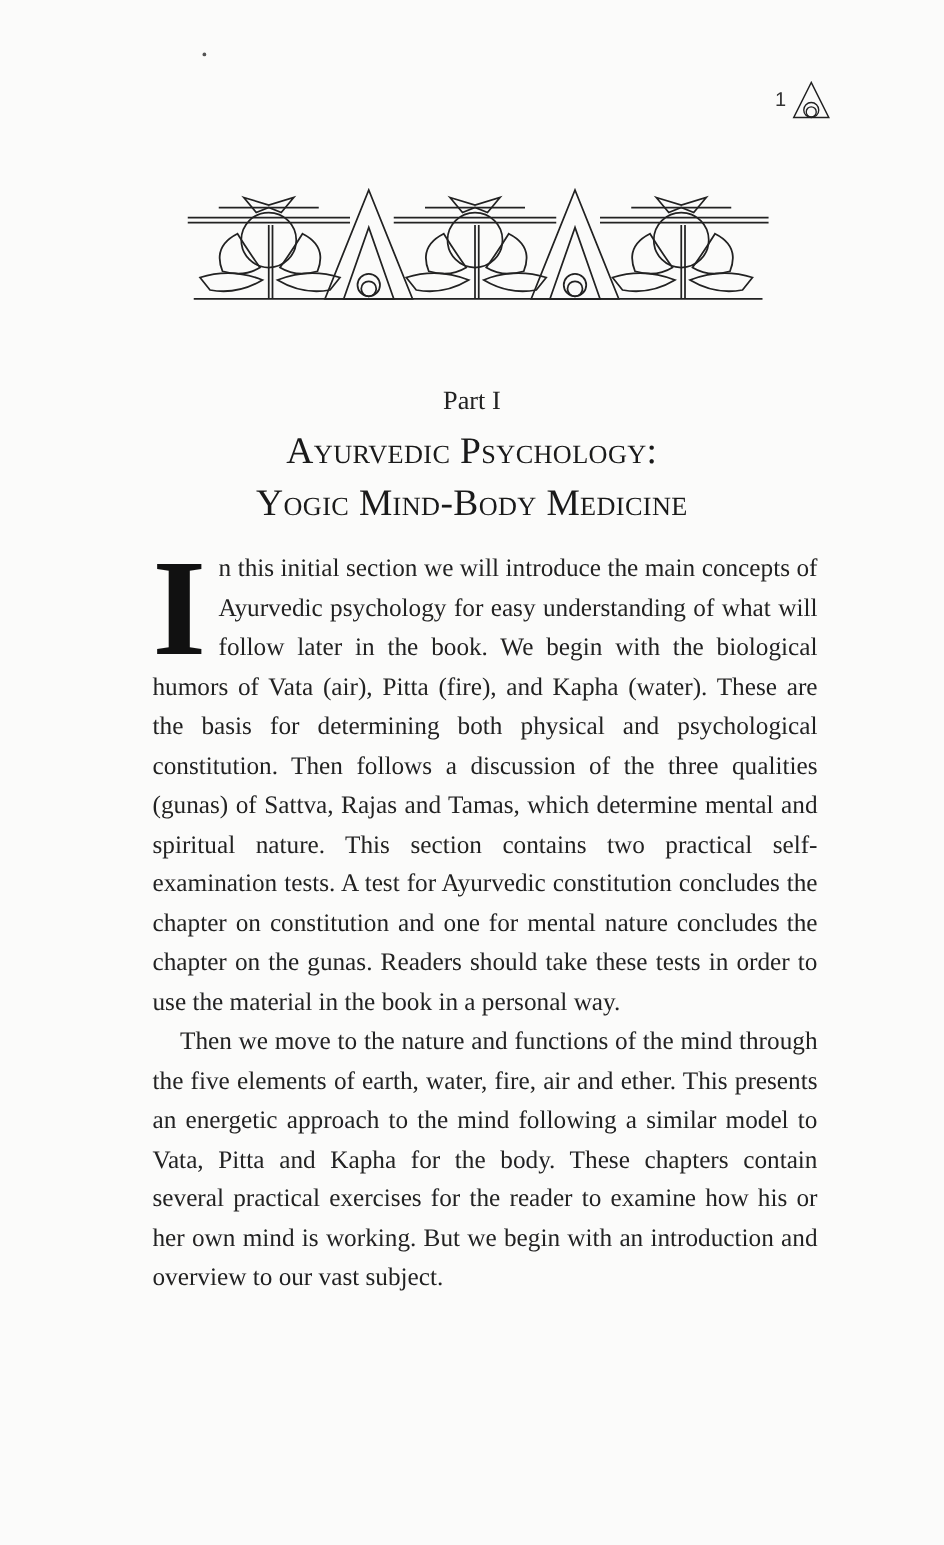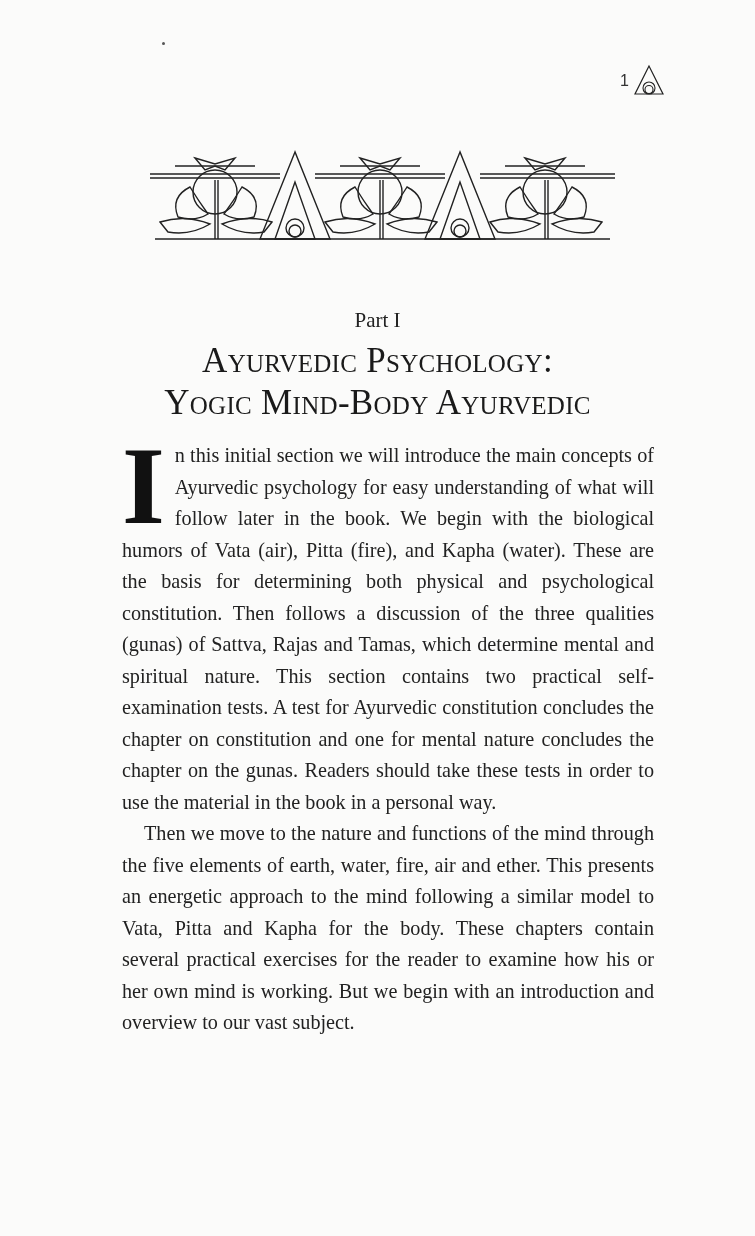--- a/index.html
+++ b/index.html
@@ -5,21 +5,21 @@
   html, body { margin: 0; padding: 0; }
   body {
     width: 755px; height: 1236px; background: #fbfbfa; position: relative; overflow: hidden;
     font-family: "Liberation Serif", "DejaVu Serif", serif; color: #1f1f1f;
   }
   .dot { position: absolute; left: 162px; top: 42px; width: 3px; height: 3px; border-radius: 50%; background: #555; }
   .page-num { position: absolute; left: 620px; top: 72px; font-family: "Liberation Sans", sans-serif; font-size: 16px; color: #333; }
   .page-icon { position: absolute; left: 632px; top: 64px; width: 34px; height: 32px; }
   .ornament { position: absolute; left: 150px; top: 142px; width: 465px; height: 100px; }
   .part { position: absolute; left: 0; width: 755px; top: 288px; text-align: center; font-size: 21px; color: #222; margin-top: 20px; }
-  .title { position: absolute; left: 0; width: 755px; top: 340px; text-align: center; font-size: 35px; line-height: 42px; font-variant: small-caps; color: #1a1a1a; letter-spacing: 0.3px; }
+  .title { position: absolute; left: 0; width: 755px; top: 340px; text-align: center; font-size: 30px; line-height: 42px; font-variant: small-caps; color: #1a1a1a; letter-spacing: 0.3px; }
   .body { position: absolute; left: 122px; top: 440px; width: 532px; font-size: 20.2px; line-height: 31.5px; text-align: justify; color: #222; }
   .body p { margin: 0; }
   .dropcap { float: left; font-size: 110px; line-height: 84px; height: 90px; margin: 4px 10px -6px 0; font-weight: bold; color: #111; }
 </style>
 </head>
 <body>
 
 <div class="dot"></div>
 <div class="page-num">1</div>
 <svg class="page-icon" viewBox="0 0 34 32">
@@ -77,19 +77,19 @@
       <path d="M92 45 Q112 55 104 75 Q87 80 74 72 Q84 58 92 45Z"></path>
       <path d="M10 80 Q35 72 60 82 Q40 94 18 90Z"></path>
       <path d="M122 80 Q97 72 72 82 Q92 94 114 90Z"></path>
     </g>
   </g>
 </svg>
 
 <div class="part">Part I</div>
 <div class="title">
   <div>Ayurvedic Psychology:</div>
-  <div>Yogic Mind-Body Ayurvedic</div>
+  <div>Yogic Mind-Body Medicine</div>
 </div>
 
 <div class="body">
   <p><span class="dropcap">I</span><span>n this initial section we will introduce the main concepts of Ayurvedic psychology for easy understanding of what will follow later in the book. We begin with the biological humors of Vata (air), Pitta (fire), and Kapha (water). These are the basis for determining both physical and psychological constitution. Then follows a discussion of the three qualities (gunas) of Sattva, Rajas and Tamas, which determine mental and spiritual nature. This section contains two practical self-examination tests. A test for Ayurvedic constitution concludes the chapter on constitution and one for mental nature concludes the chapter on the gunas. Readers should take these tests in order to use the material in the book in a personal way.</span></p>
   <p style="text-indent:22px"><span>Then we move to the nature and functions of the mind through the five elements of earth, water, fire, air and ether. This presents an energetic approach to the mind following a similar model to Vata, Pitta and Kapha for the body. These chapters contain several practical exercises for the reader to examine how his or her own mind is working. But we begin with an introduction and overview to our vast subject.</span></p>
 </div>
 
 </body></html>

